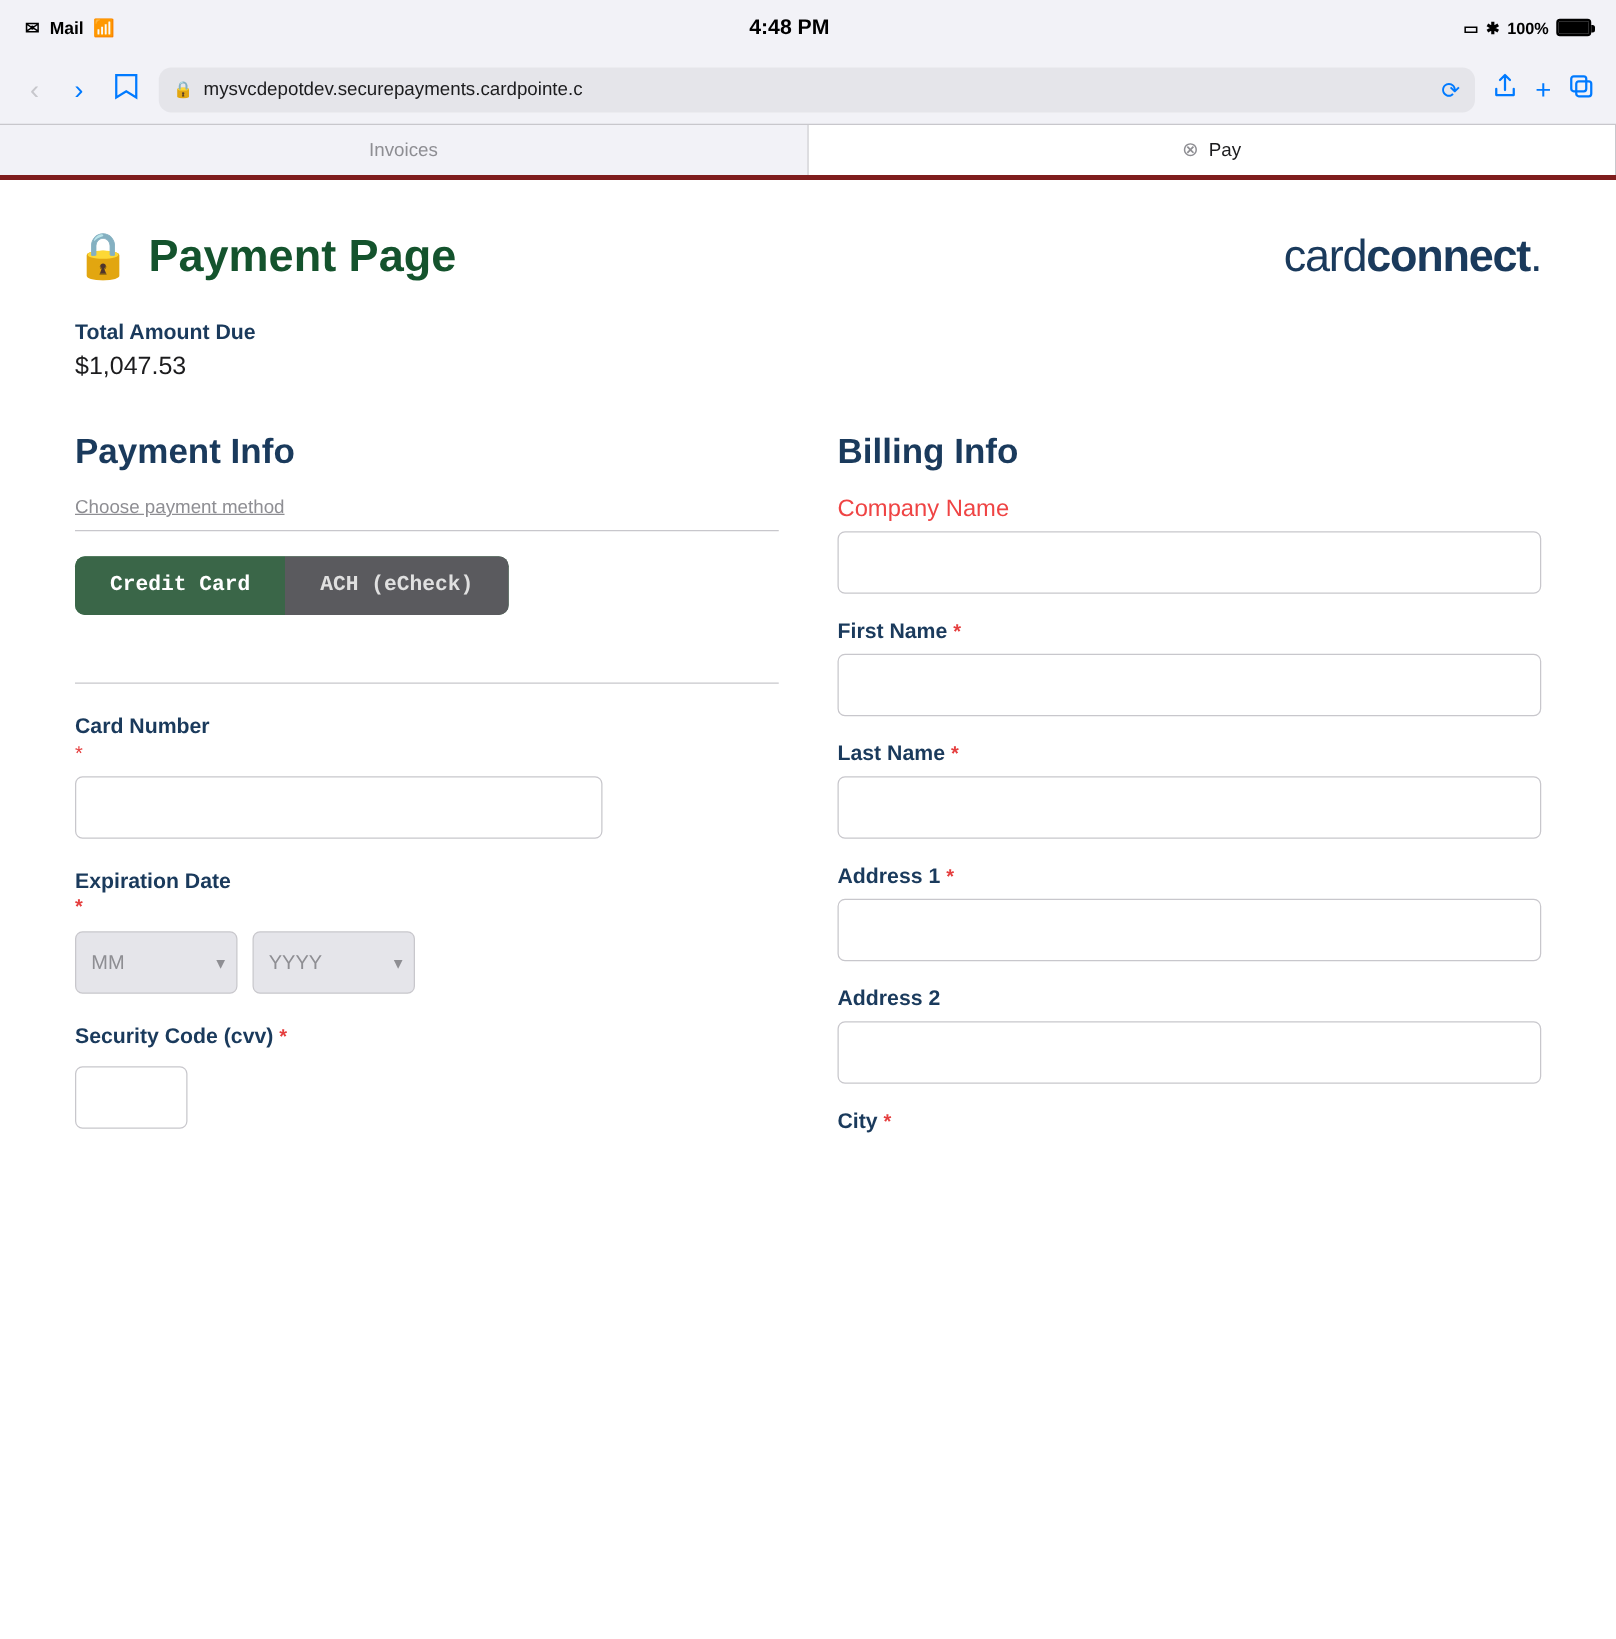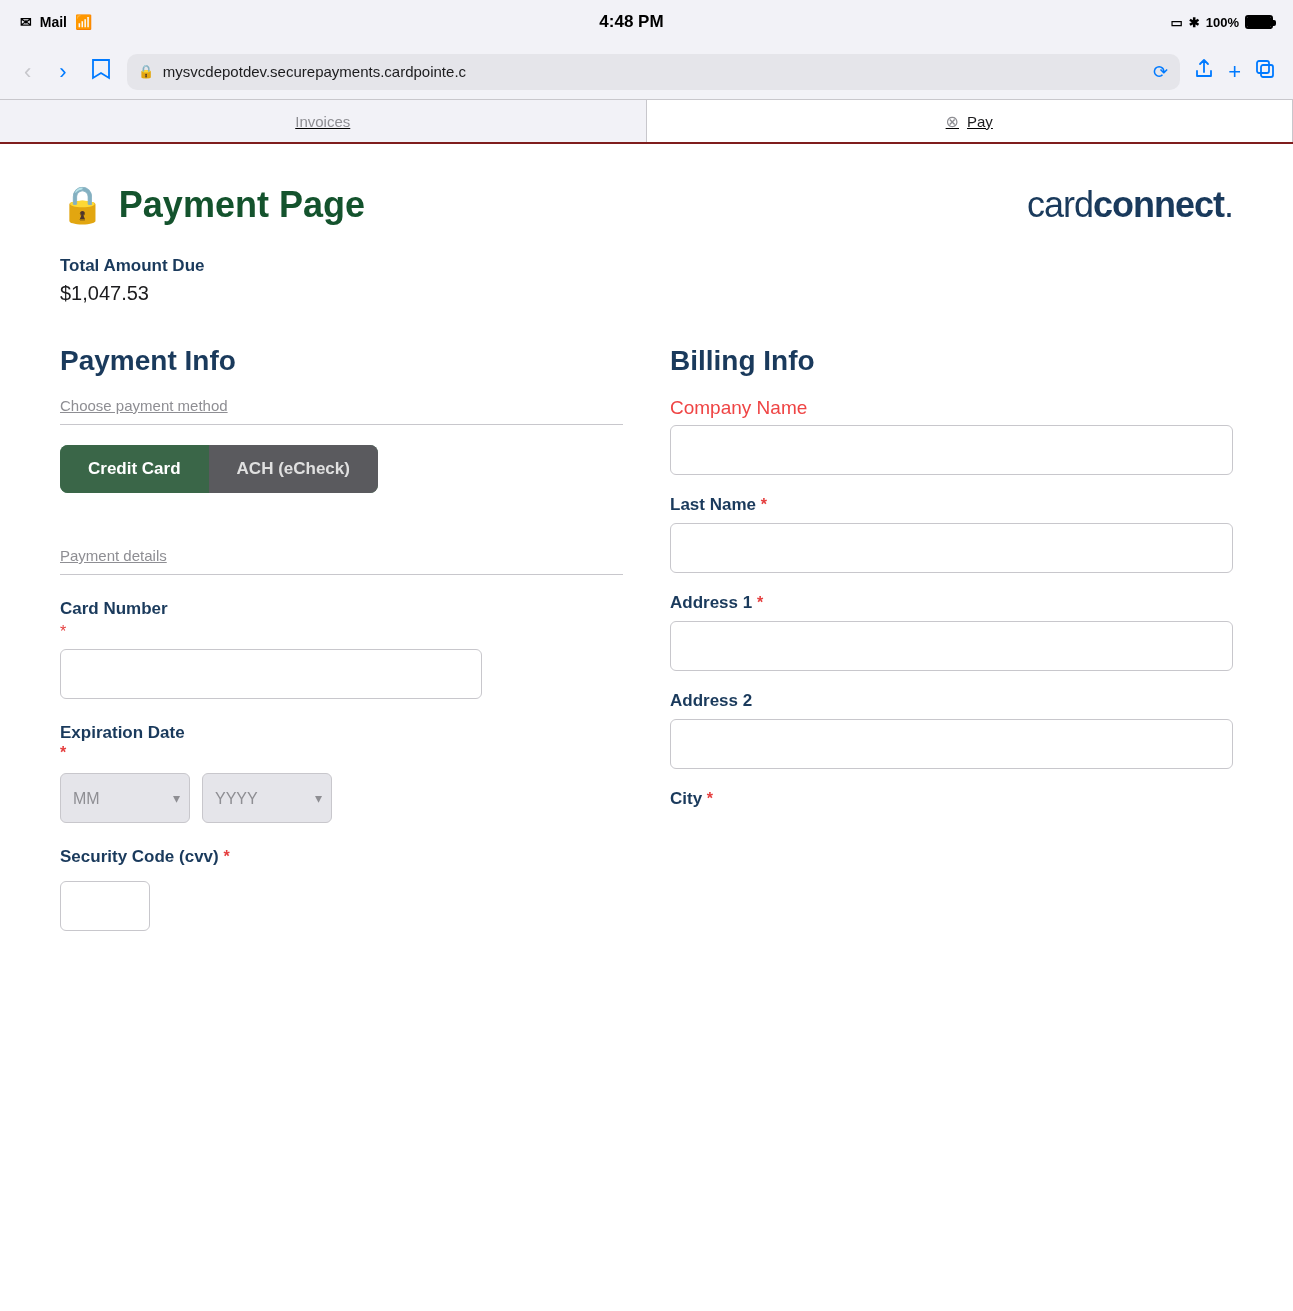--- a/index.html
+++ b/index.html
@@ -98,25 +98,24 @@
       color: #007aff;
       font-size: 22px;
       background: none;
       border: none;
       cursor: pointer;
     }
 
     
     .tabs-bar {
       background: #f2f2f7;
-      border-bottom: 2px solid #7f1d1d;
+      border-bottom: 4px solid #7f1d1d;
       height: 44px;
       display: flex;
       align-items: center;
-      text-decoration: underline;
     }
     .tab {
       flex: 1;
       height: 100%;
       display: flex;
       align-items: center;
       justify-content: center;
       font-size: 15px;
       color: #8e8e93;
       border-right: 1px solid #c8c7cc;
@@ -239,20 +238,21 @@
       margin-bottom: 30px;
     }
     .toggle-btn {
       padding: 14px 28px;
       font-size: 17px;
       font-weight: 600;
       cursor: pointer;
       border: none;
       background: transparent;
       color: #fff;
+      font-family: Liberation Mono, monospace;
     }
     .toggle-btn.active {
       background: #3a6648;
     }
     .toggle-btn.inactive {
       background: #5a5a5e;
       color: #e0e0e0;
     }
 
     
@@ -422,21 +422,20 @@
       <div class="field-group">
         <span class="form-label">Choose payment method</span>
         <hr class="form-divider">
         <div class="payment-toggle">
           <button class="toggle-btn active">Credit Card</button>
           <button class="toggle-btn inactive">ACH (eCheck)</button>
         </div>
       </div>
 
       <div class="field-group">
-        <span class="form-label">Payment details</span>
         <hr class="form-divider">
       </div>
 
       <div class="field-group">
         <div class="field-label">
           <span>Card Number</span>
         </div>
         <div style="margin-bottom:8px;">
           <span class="required-star">*</span>
         </div>
@@ -479,20 +478,27 @@
     <div class="col-right">
       <div class="section-heading">Billing Info</div>
 
       <div class="billing-field">
         <span class="billing-label-multiline">
           <span>Company Name</span>
         </span>
         <input type="text" class="billing-input" style="">
       </div>
 
+      <div class="billing-field">
+        <span class="billing-label">
+          <span>First Name</span>
+          <span class="required-star">*</span>
+        </span>
+        <input type="text" class="billing-input" style="">
+      </div>
 
       <div class="billing-field">
         <span class="billing-label">
           <span>Last Name</span>
           <span class="required-star">*</span>
         </span>
         <input type="text" class="billing-input" style="">
       </div>
 
       <div class="billing-field">

